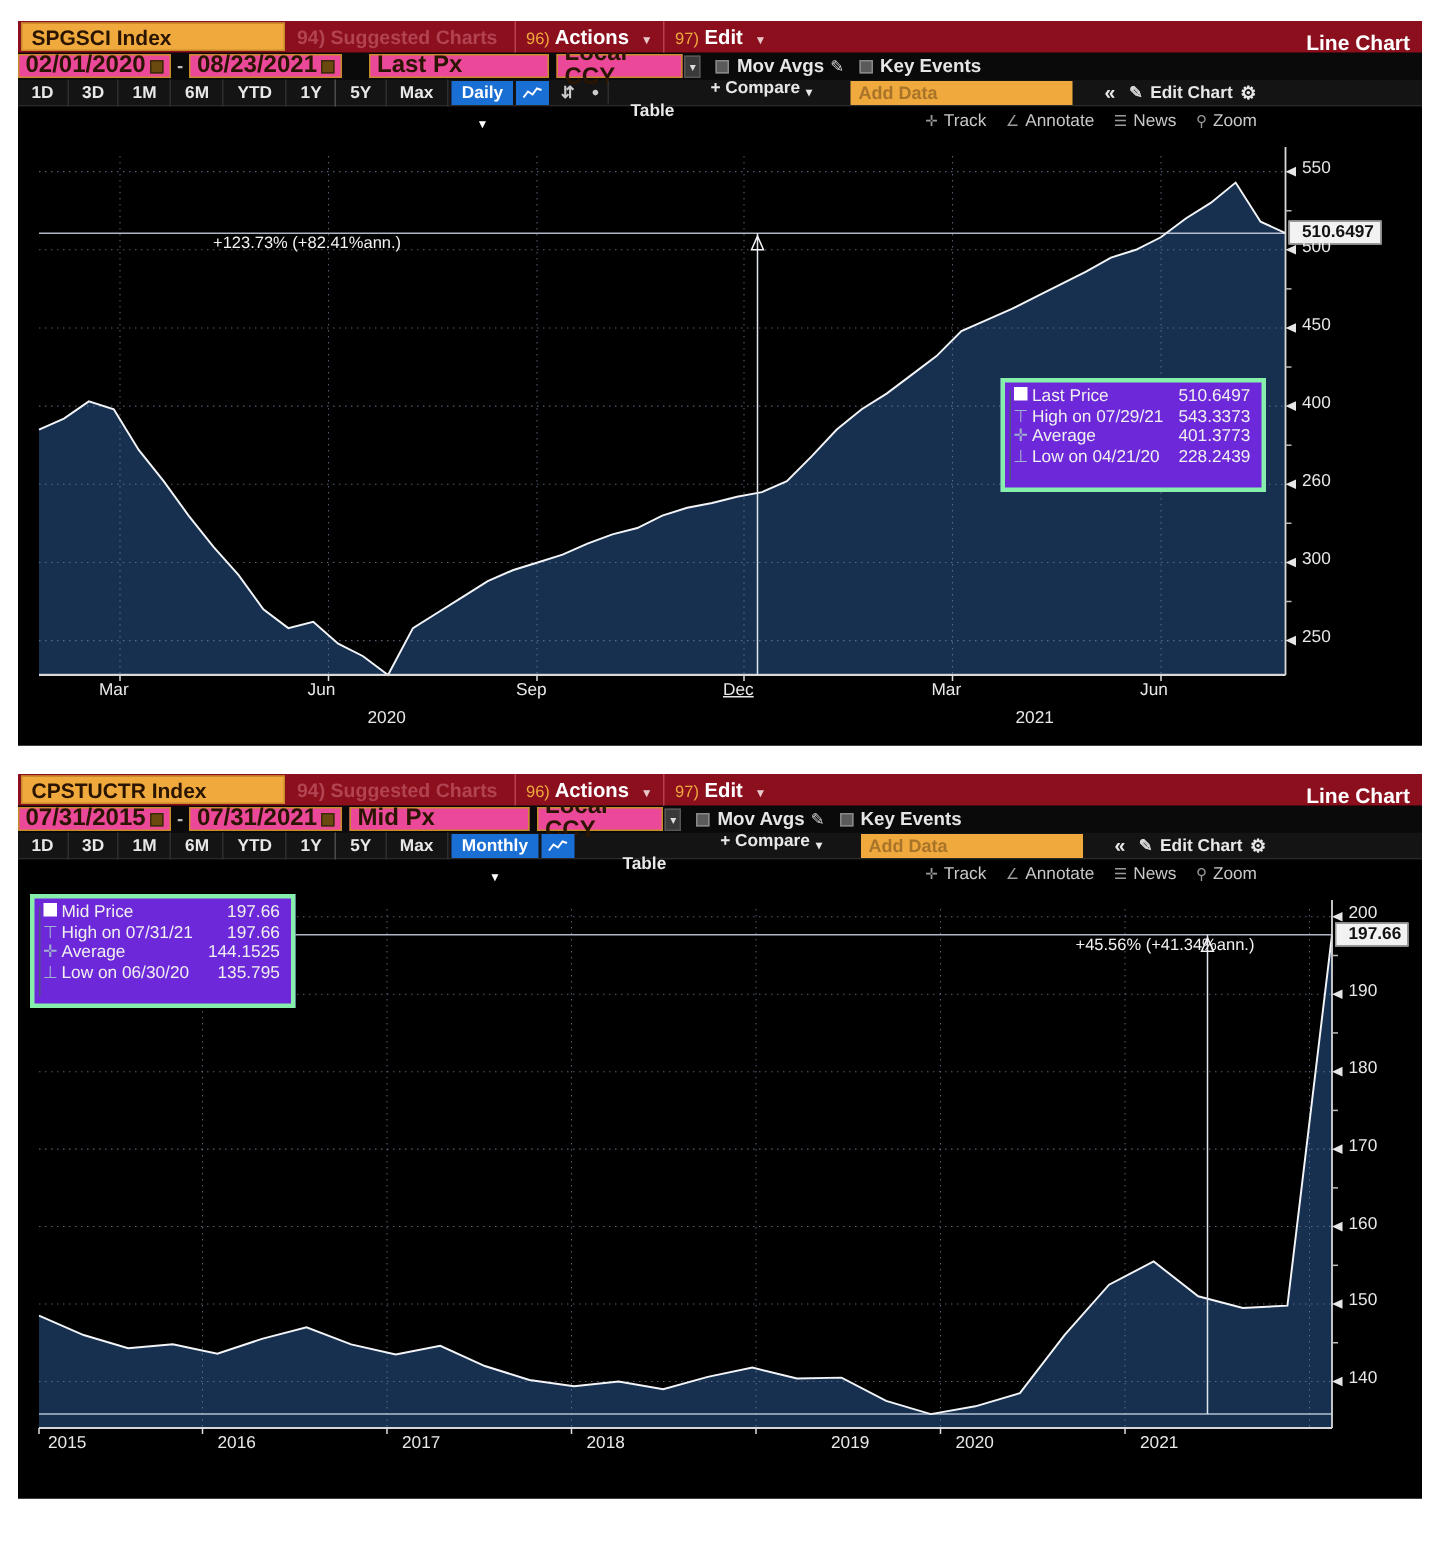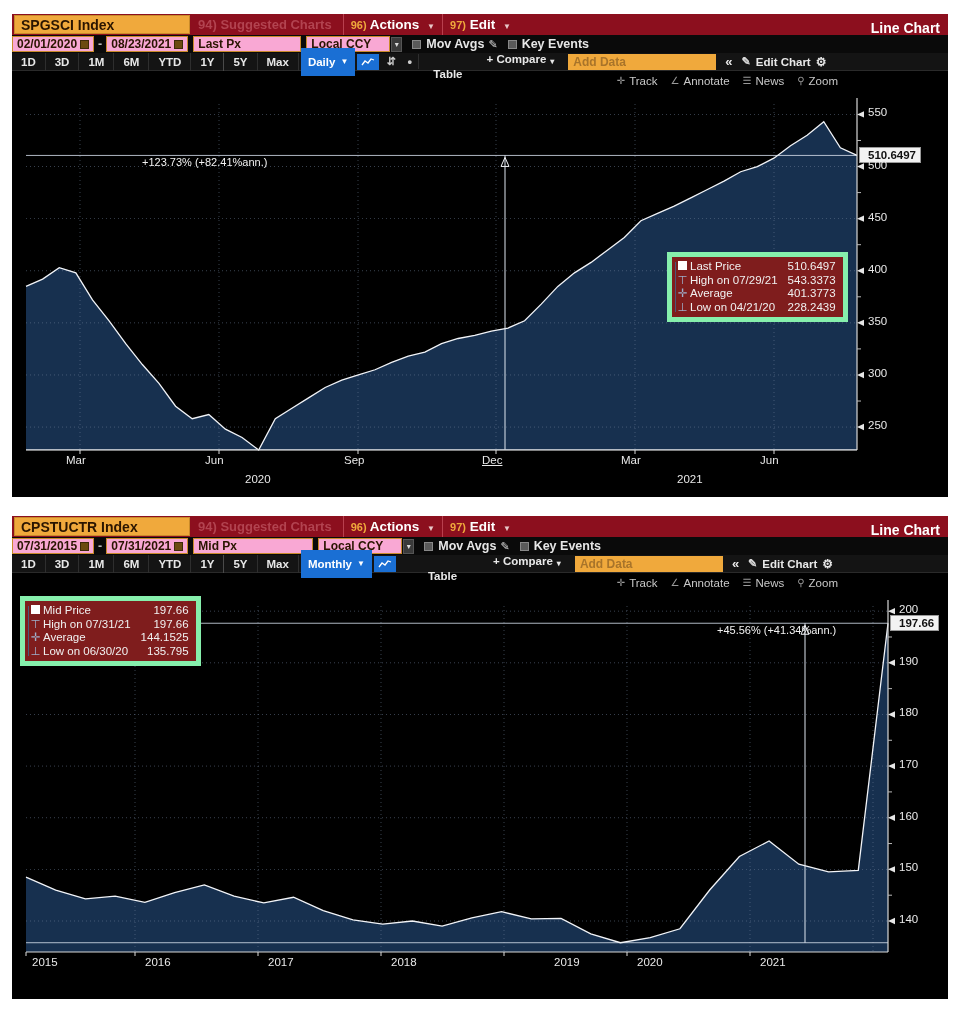--- a/index.html
+++ b/index.html
@@ -21,36 +21,36 @@
   .ticker-box {
     background: #f0a93c; color: #2a1500; height: 19px; line-height: 19px;
     padding: 0 6px; font-size: 14px; font-weight: bold; margin-left: 2px;
     border: 1px solid #c98a2a; min-width: 176px;
   }
   .sugg {
     color: #b24350; font-size: 13px; font-weight: bold; padding: 0 8px;
     white-space: nowrap;
   }
   .menu-item { font-size: 13.5px; padding: 0 4px; white-space: nowrap; }
-  .menu-num { color: #f0a93c; font-size: 11px; font-weight: bold; }
+  .menu-num { color: #f0a93c; font-size: 11px; font-weight: normal; }
   .caret { font-size: 8px; margin-left: 4px; color: #e8c8c8; }
   .hdr-right {
     position: absolute; right: 8px; top: 4px; line-height: 21px;
     font-size: 14px; font-weight: bold;
   }
   .hdr-sep { width:1px; height:21px; background:#b8404e; margin:0 3px; }
 
   
   .row2 {
     height: 18px; background: #0a0a0a; display: flex; align-items: center;
     font-size: 12.5px; color: #2a1500;
   }
   .fld {
-    background: #f9a8d4; height: 16px; line-height: 16px; padding: 0 4px;
-    font-weight: bold; font-size: 12px; display: flex; align-items: center;
+    background: #ec4899; height: 16px; line-height: 16px; padding: 0 4px;
+    font-weight: bold; font-size: 16px; display: flex; align-items: center;
     gap: 3px; border: 1px solid #c98a2a;
   }
   .cal { width: 9px; height: 9px; background: #6b4a10; display:inline-block;
          border: 1px solid #3d2a08; }
   .dash { color: #bbb; padding: 0 4px; font-weight: bold; }
   .chk {
     width: 9px; height: 9px; background: #5a5a5a; display: inline-block;
     border: 1px solid #888; margin: 0 5px 0 10px;
   }
   .w-lbl { color: #e6e6e6; font-size: 12.5px; font-weight: bold; }
@@ -62,39 +62,39 @@
   
   .row3 {
     height: 18px; background: #141414; display: flex; align-items: center;
     font-size: 11.5px; color: #e8e8e8; font-weight: bold;
     border-bottom: 1px solid #2a2a2a;
   }
   .pbtn { padding: 0 9px; line-height: 18px; border-right: 1px solid #2e2e2e; }
   .pbtn.grp { border-right: 1px solid #4a4a4a; }
   .freq {
     background: #1a6fd4; color: #fff; padding: 0 7px; line-height: 16px;
-    height: 28px; display: flex; align-items: center; gap: 5px;
-    font-size: 11.5px; font-weight: bold; margin: 0 2px;
+    height: 16px; display: flex; align-items: center; gap: 5px;
+    font-size: 11.5px; font-weight: bold; margin: 0 2px; flex-direction: column;
   }
   .icon-btn {
     background: #1a6fd4; width: 22px; height: 16px; display: flex;
     align-items: center; justify-content: center; margin-right: 2px;
   }
   .icon-btn2 {
     width: 20px; height: 16px; display: flex; align-items: center;
     justify-content: center; color: #ccc; font-size: 11px;
   }
   .dotbtn { width: 18px; text-align: center; color: #ccc; font-size: 13px;
             border-right: 1px solid #2e2e2e; }
   .tbl-btn { padding: 0 14px; color: #e8e8e8; margin-top: 25px; }
   .cmp-btn { padding: 0 10px; color: #e8e8e8; display:flex; gap:4px; }
   .adddata {
     background: #f0a93c; color: #a8742a; height: 16px; line-height: 16px;
     padding: 0 5px; width: 148px; font-size: 12px; font-weight: bold;
-    margin: 0 4px;
+    margin: 0 16px;
   }
   .edit-chart { color: #e8e8e8; display: flex; align-items: center; gap: 5px;
                 padding-right: 6px; }
 
   
   .row4 {
     height: 19px; background: #000; display: flex; align-items: center;
     justify-content: flex-end; font-size: 11.5px; color: #c8c8c8; gap: 13px;
     padding-right: 110px;
   }
@@ -120,22 +120,22 @@
   .lastbox {
     position: absolute; background: #f2f2f2; color: #111; font-size: 11.5px;
     font-weight: bold; padding: 1px 4px 1px 8px; white-space: nowrap;
     border: 1px solid #999;
   }
   .ann-txt {
     position: absolute; color: #f2f2f2; font-size: 11px; white-space: nowrap;
   }
   
   .legend {
-    position: absolute; background: #7f1d1d; border: 5px solid #86efac;
-    padding: 3px 6px 3px 4px; font-size: 11.5px; color: #f0f0f0;
+    position: absolute; background: #6d28d9; border: 3px solid #86efac;
+    padding: 3px 6px 13px 4px; font-size: 11.5px; color: #f0f0f0;
   }
   .legend table { border-collapse: collapse; }
   .legend td { padding: 0 1px; font-size: 11.5px; white-space: nowrap;
                line-height: 13.5px; }
   .legend td.v { text-align: right; padding-left: 9px; }
   .lg-icon { width: 13px; text-align: center; color: #9fb0cc; font-size: 10px; }
   .sq-white { display: inline-block; width: 9px; height: 9px; background: #fff; }
   .legend-rail {
     position: absolute; left: 3px; top: 5px; width: 5px; bottom: 5px;
     border-left: 1px solid #4a5a78;
@@ -167,21 +167,21 @@
   <div class="row2">
     <div class="fld">
       <span>02/01/2020</span>
       <span class="cal"></span>
     </div>
     <span class="dash">-</span>
     <div class="fld">
       <span>08/23/2021</span>
       <span class="cal"></span>
     </div>
-    <div class="fld" style="margin-left:5px;width:108px;">
+    <div class="fld" style="margin-left:18px;width:120px;">
       <span>Last Px</span>
     </div>
     <div class="fld" style="margin-left:5px;width:84px;">
       <span>Local CCY</span>
     </div>
     <div class="drop-sq">▾</div>
     <span class="chk"></span>
     <span class="w-lbl">Mov Avgs</span>
     <span class="pen">✎</span>
     <span class="chk"></span>
@@ -311,21 +311,21 @@
         <tr>
           <td class="lg-icon">⊥</td>
           <td>Low on 04/21/20</td>
           <td class="v">228.2439</td>
         </tr>
       </tbody>
         </table>
     </div>
   <div class="yaxis-lbl" style="left: 856px; top: 329.072px;">250</div>
       <div class="yaxis-lbl" style="left: 856px; top: 276.964px;">300</div>
-      <div class="yaxis-lbl" style="left: 856px; top: 224.855px;">350</div>
+      <div class="yaxis-lbl" style="left: 856px; top: 224.855px;">260</div>
       <div class="yaxis-lbl" style="left: 856px; top: 172.747px;">400</div>
       <div class="yaxis-lbl" style="left: 856px; top: 120.639px;">450</div>
       <div class="yaxis-lbl" style="left: 856px; top: 68.5301px;">500</div>
       <div class="yaxis-lbl" style="left: 856px; top: 16.4217px;">550</div>
       <div class="xaxis-lbl" style="left: 54px; top: 364px;">Mar</div>
       <div class="xaxis-lbl" style="left: 193px; top: 364px;">Jun</div>
       <div class="xaxis-lbl" style="left: 332px; top: 364px;">Sep</div>
       <div class="xaxis-lbl" style="left: 470px; top: 364px; text-decoration: underline;">Dec</div>
       <div class="xaxis-lbl" style="left: 609px; top: 364px;">Mar</div>
       <div class="xaxis-lbl" style="left: 748px; top: 364px;">Jun</div>

